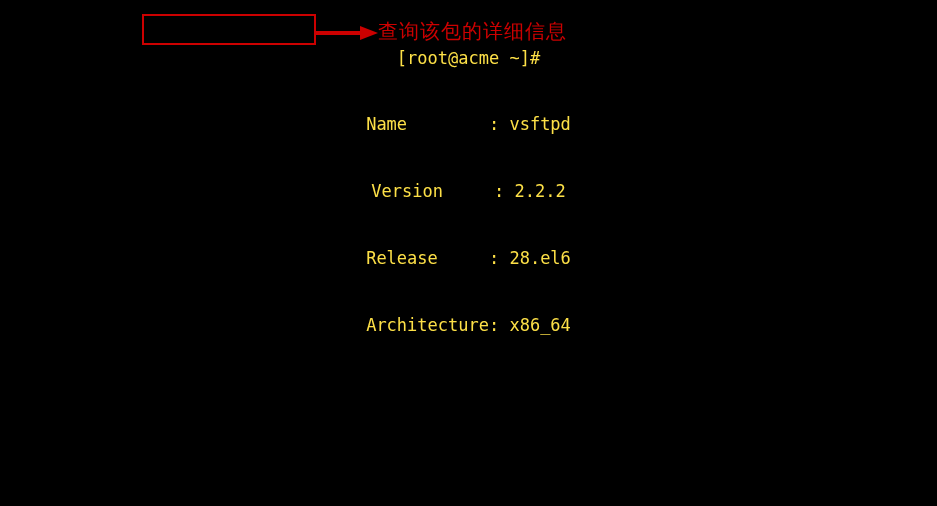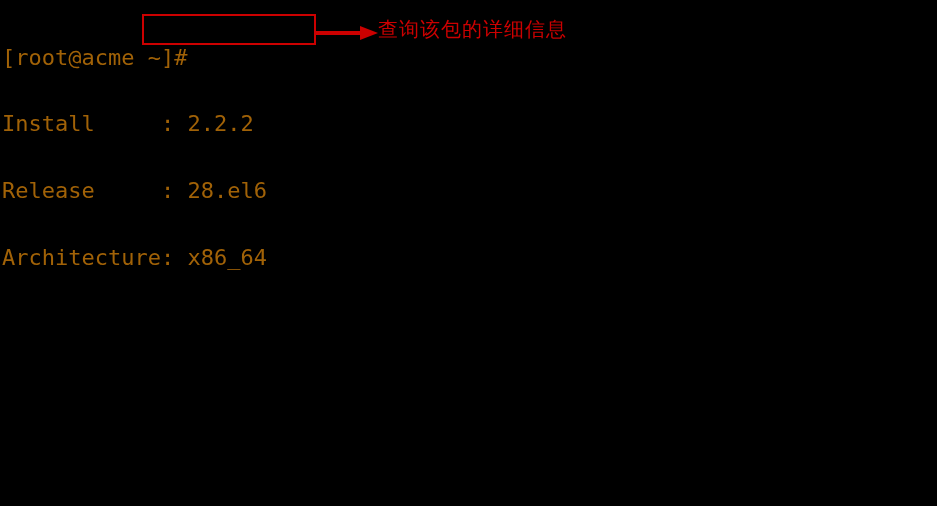--- a/index.html
+++ b/index.html
@@ -29,22 +29,23 @@
     width: 933px;
     font-size: 17px;
     line-height: 22.3px;
     letter-spacing: 0px;
     color: #15dd15;
     white-space: pre;
   }
   .line {
     height: 22.3px;
     white-space: pre;
-    color: #a16207;
-    font-size: 22px;
+    color: #fde047;
+    font-size: 17px;
+    text-align: center;
   }
   
   #cmd-box {
     position: absolute;
     left: 142px;
     top: 14px;
     width: 174px;
     height: 31px;
     border: 2px solid #cc0000;
     box-sizing: border-box;
@@ -56,35 +57,36 @@
     top: 20px;
     width: 62px;
     height: 26px;
     pointer-events: none;
   }
   #annotation {
     position: absolute;
     left: 378px;
     top: 18px;
     color: #cc0000;
-    font-family: Liberation Mono, monospace;
+    font-family: Liberation Sans, sans-serif;
     font-size: 20px;
     line-height: 26px;
     letter-spacing: 1px;
     white-space: pre;
   }
 </style>
 </head>
 <body>
 
 <div id="terminal">
 
   <div class="screen">
     <div class="line">[root@acme ~]#</div>
-    <div class="line">Install     : 2.2.2</div>
+    <div class="line">Name        : vsftpd</div>
+    <div class="line">Version     : 2.2.2</div>
     <div class="line">Release     : 28.el6</div>
     <div class="line">Architecture: x86_64</div>
     
     
     
     
     
     
     
     

